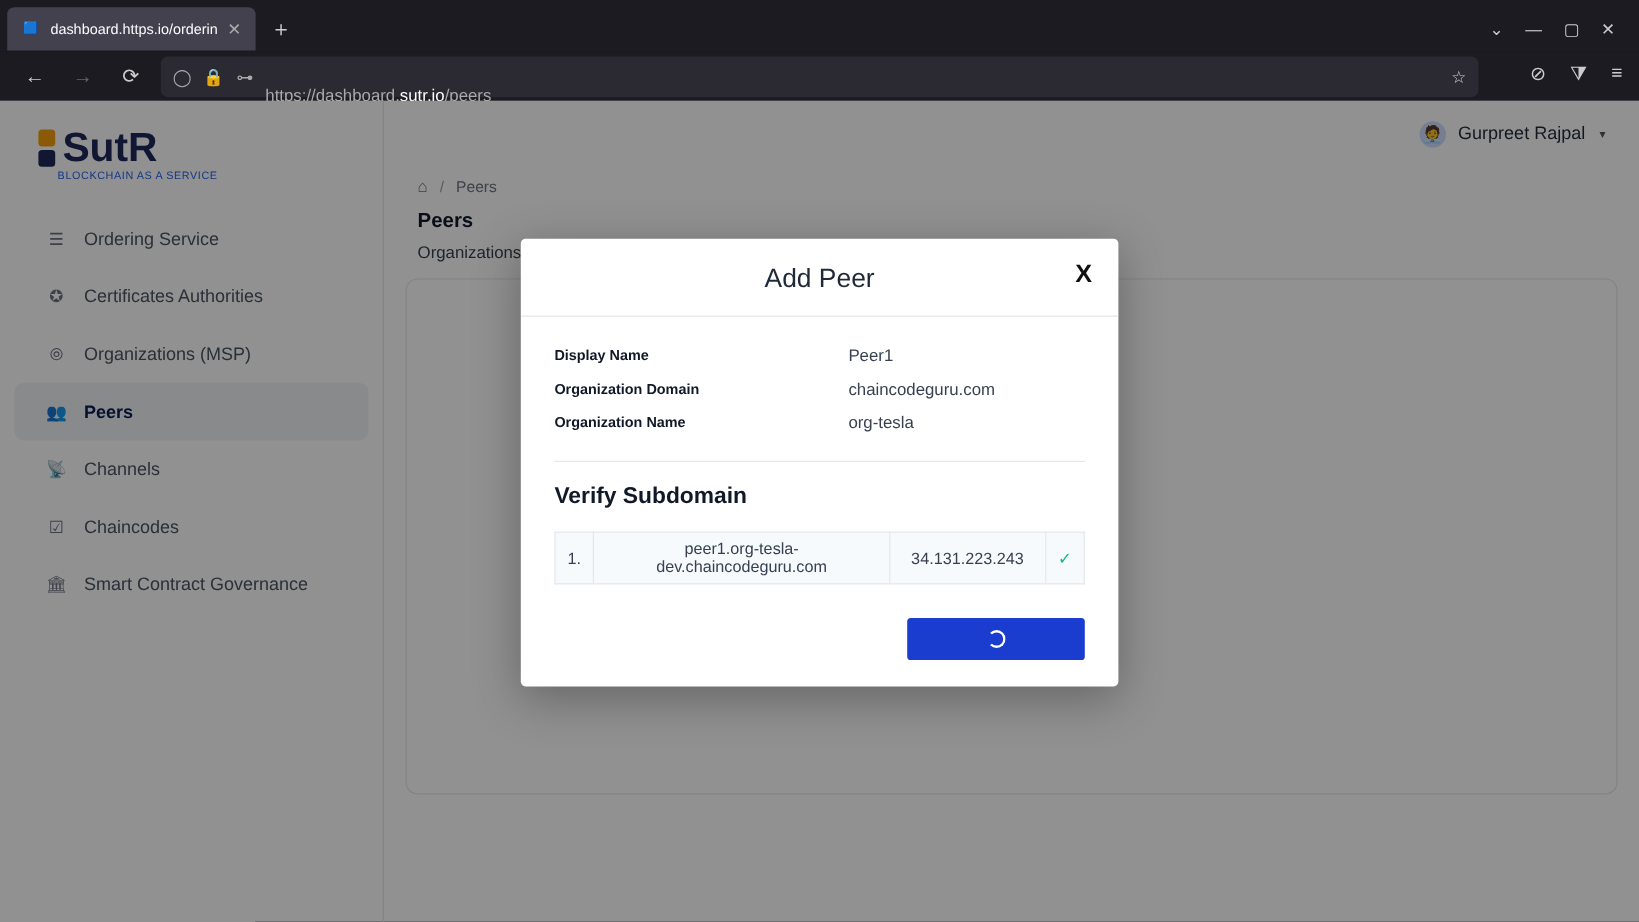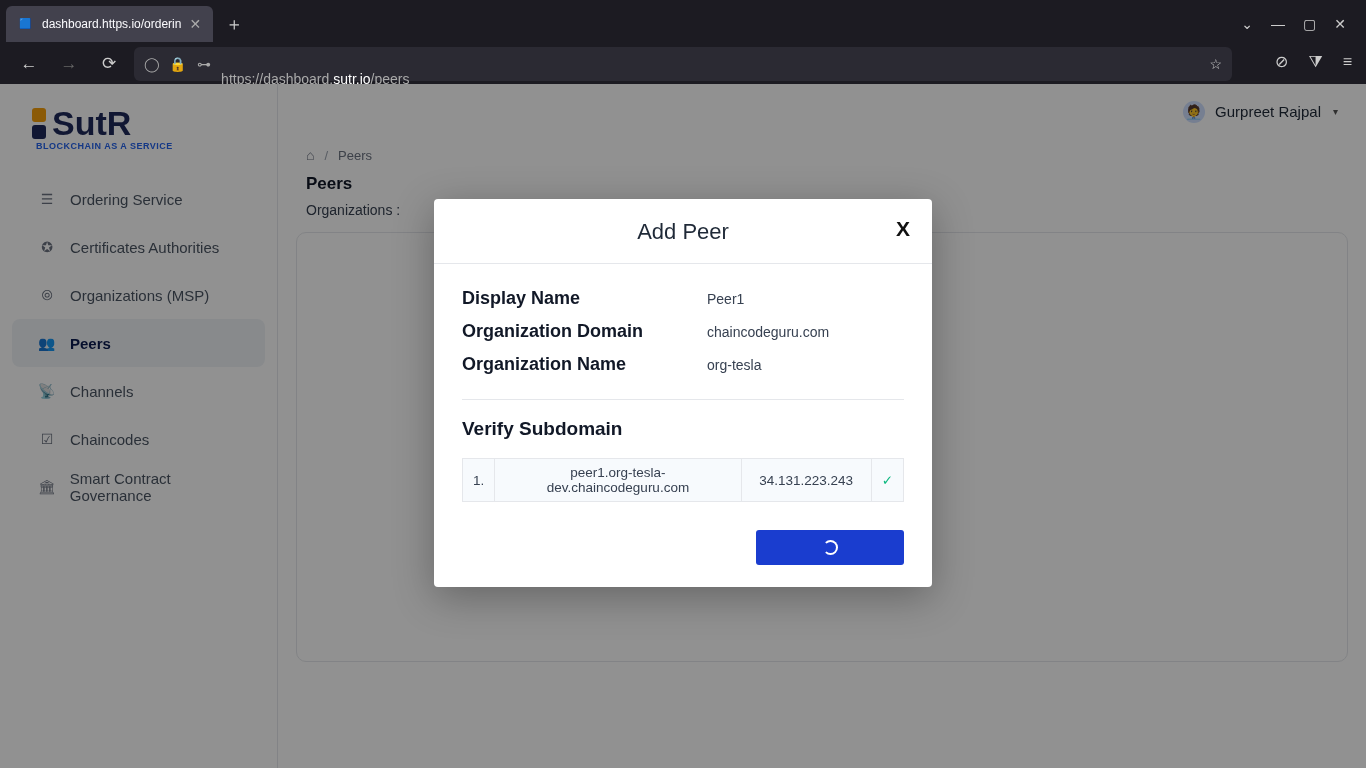--- a/index.html
+++ b/index.html
@@ -95,31 +95,31 @@
 
     
     .app {
       display: flex;
       width: 100%;
       height: 100%;
       background: #fff;
       color: #374151;
     }
     .sidebar {
-      width: 278px;
+      width: 320px;
       border-right: 1px solid #e5e7eb;
       padding: 10px 0;
     }
     .logo {
       padding: 10px 32px 16px 32px;
     }
     .logo-main { font-size: 34px; font-weight: 800; color: #1e2a5b; display:flex; align-items:center; gap:6px;}
     .logo-icon { display:inline-flex; flex-direction:column; gap:3px;}
     .logo-icon span { width:14px; height:14px; border-radius:3px; }
-    .logo-sub { font-size: 9px; color:#2563eb; font-weight:700; letter-spacing:0.5px; margin-top:-2px; margin-left: 4px; }
+    .logo-sub { font-size: 9px; color:#2563eb; font-weight:400; letter-spacing:0.5px; margin-top:-2px; margin-left: 16px; }
     .nav { list-style:none; margin-top:8px; }
     .nav-item {
       display:flex; align-items:center; gap:14px;
       padding: 0 26px;
       height: 48px;
       color:#4b5563;
       font-size: 15px;
       cursor:pointer;
       margin: 0 12px;
       border-radius: 8px;
@@ -209,21 +209,21 @@
     }
     .modal-title { font-size:22px; font-weight:500; color:#1f2937;}
     .modal-close {
       position:absolute; right:22px; top:18px;
       font-size:21px; font-weight:700;
       cursor:pointer; color:#111;
       font-family: Arial, sans-serif;
     }
     .modal-body { padding: 18px 28px 22px 28px; }
     .form-row { display:flex; align-items:center; padding: 6px 0; }
-    .form-label { width: 245px; font-size:18px; font-weight:600; color:#111827; }
+    .form-label { width: 245px; font-size:12px; font-weight:600; color:#111827; }
     .form-val { font-size:14px; color:#374151; }
     .hr { border:none; border-top:1px solid #e5e7eb; margin: 18px 0; }
     .sub-title { font-size:19px; font-weight:700; color:#111827; margin-bottom: 18px;}
     .verify-table {
       width:100%;
       border-collapse: collapse;
       font-size:13.5px;
       color:#374151;
     }
     .verify-table td {

